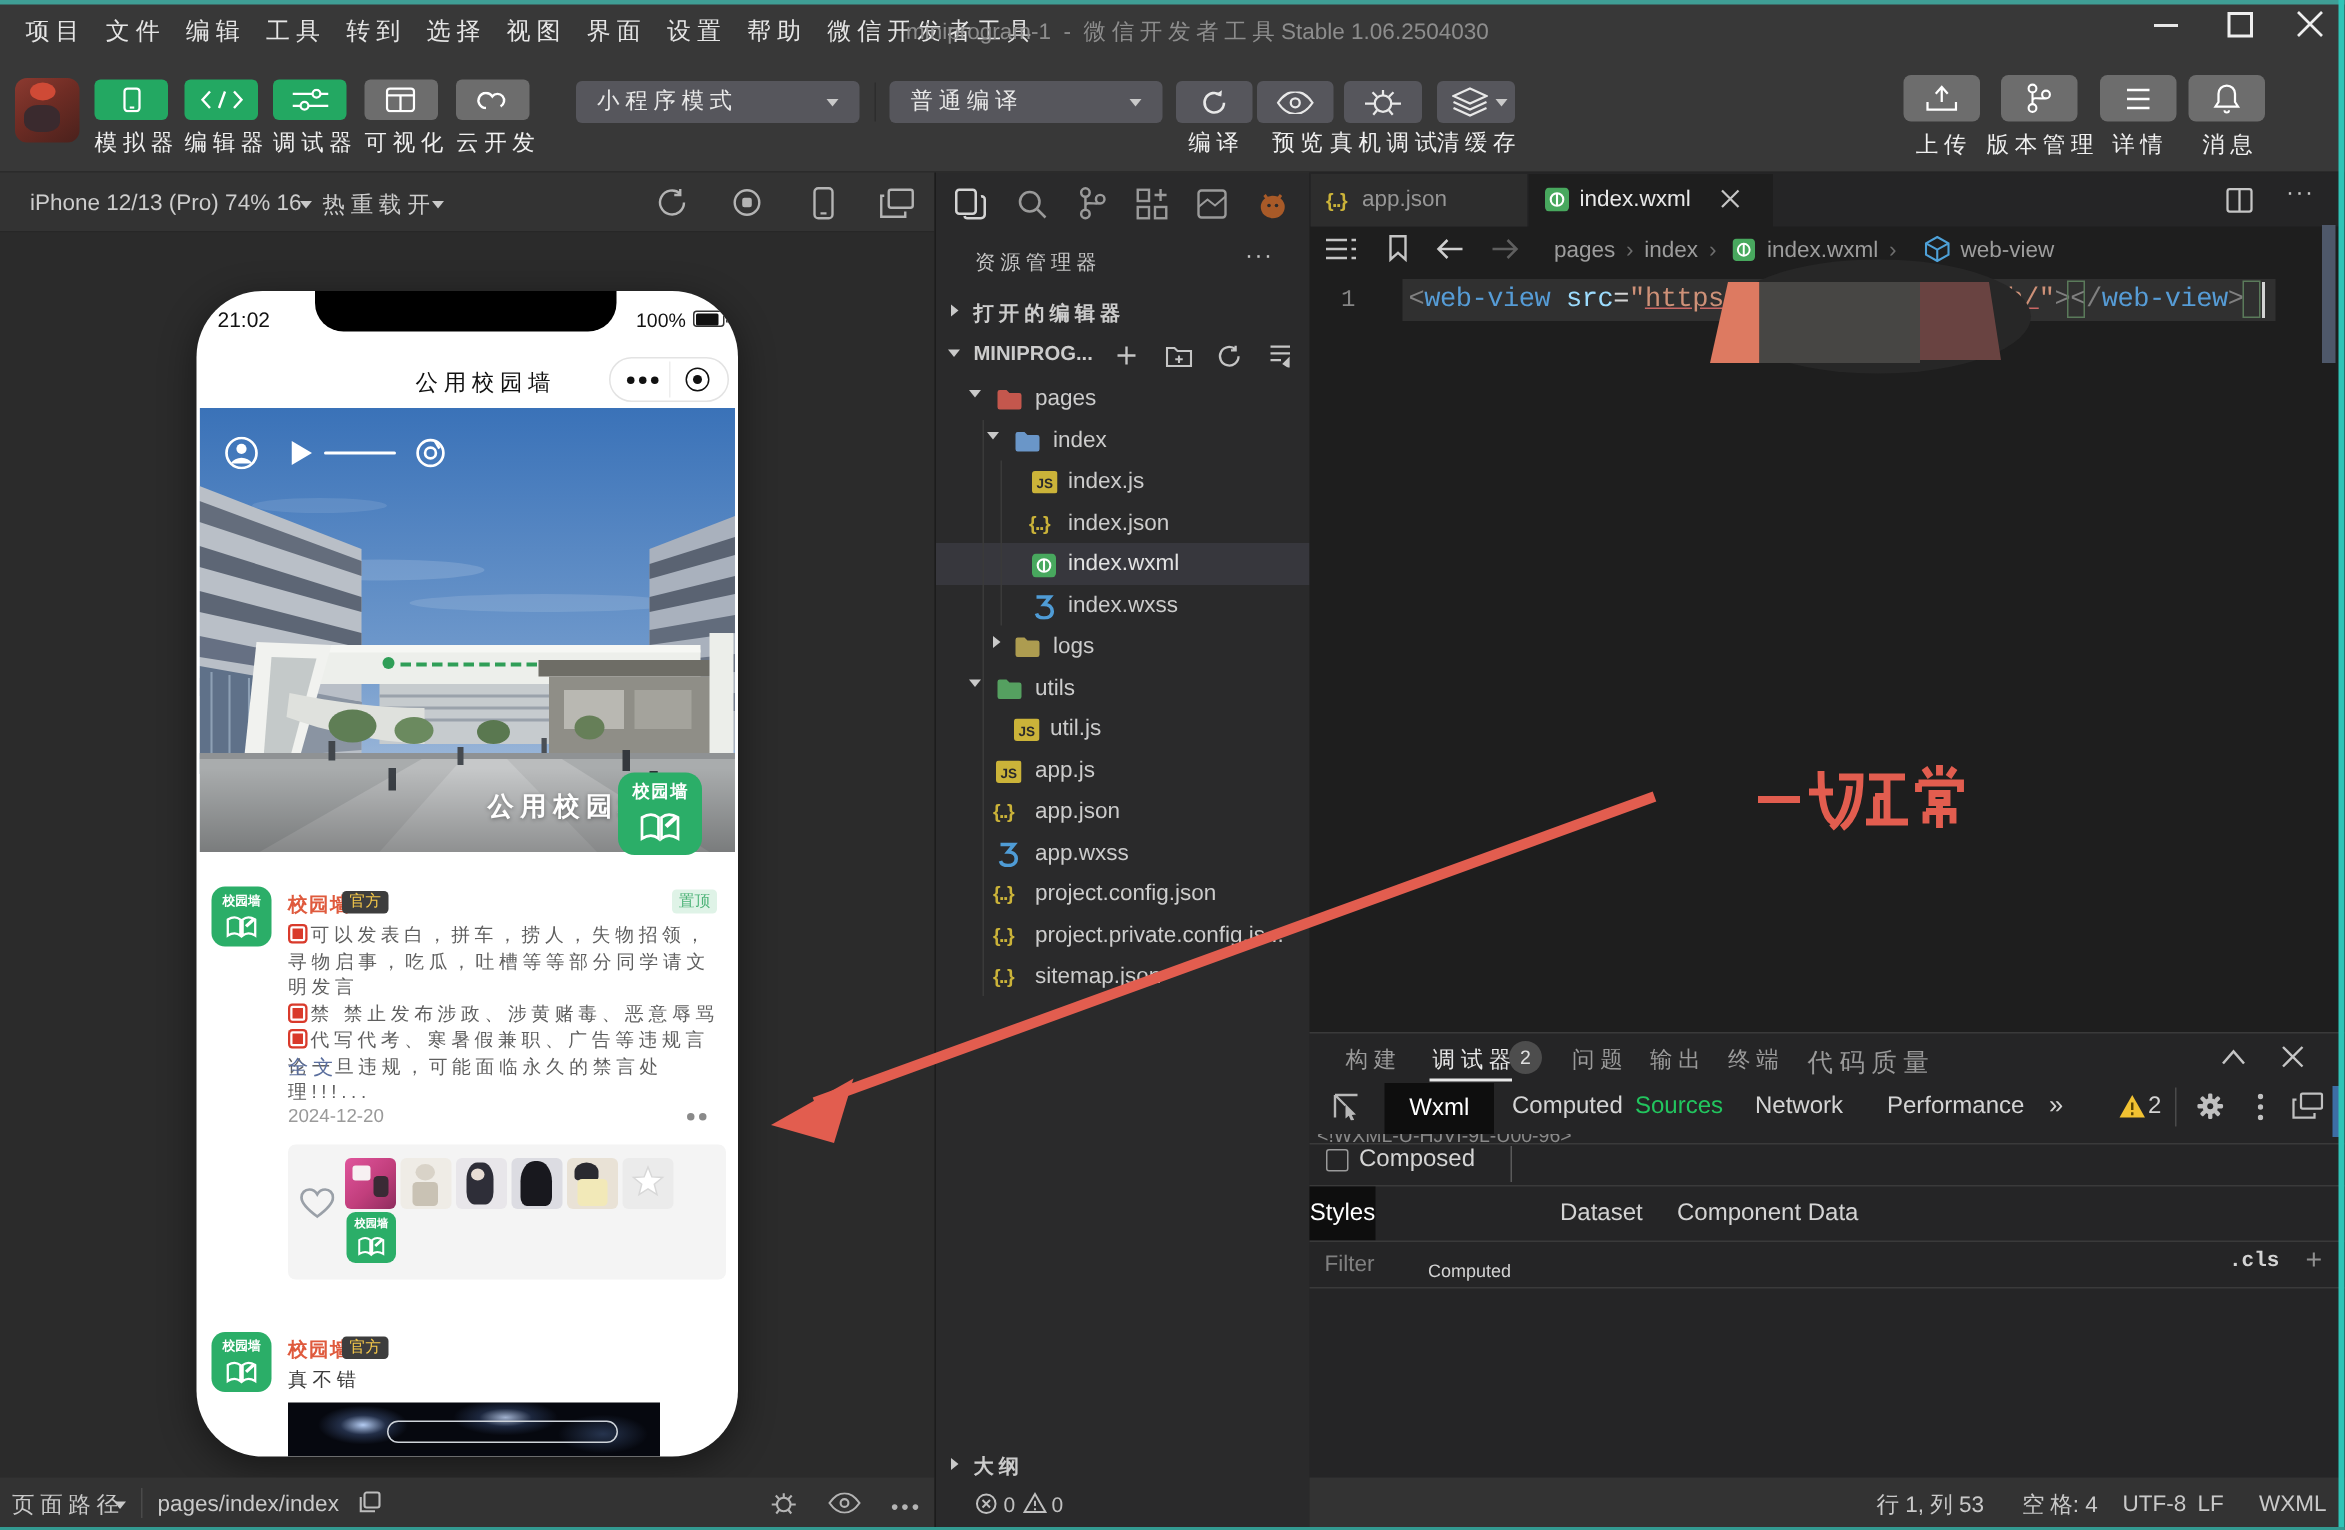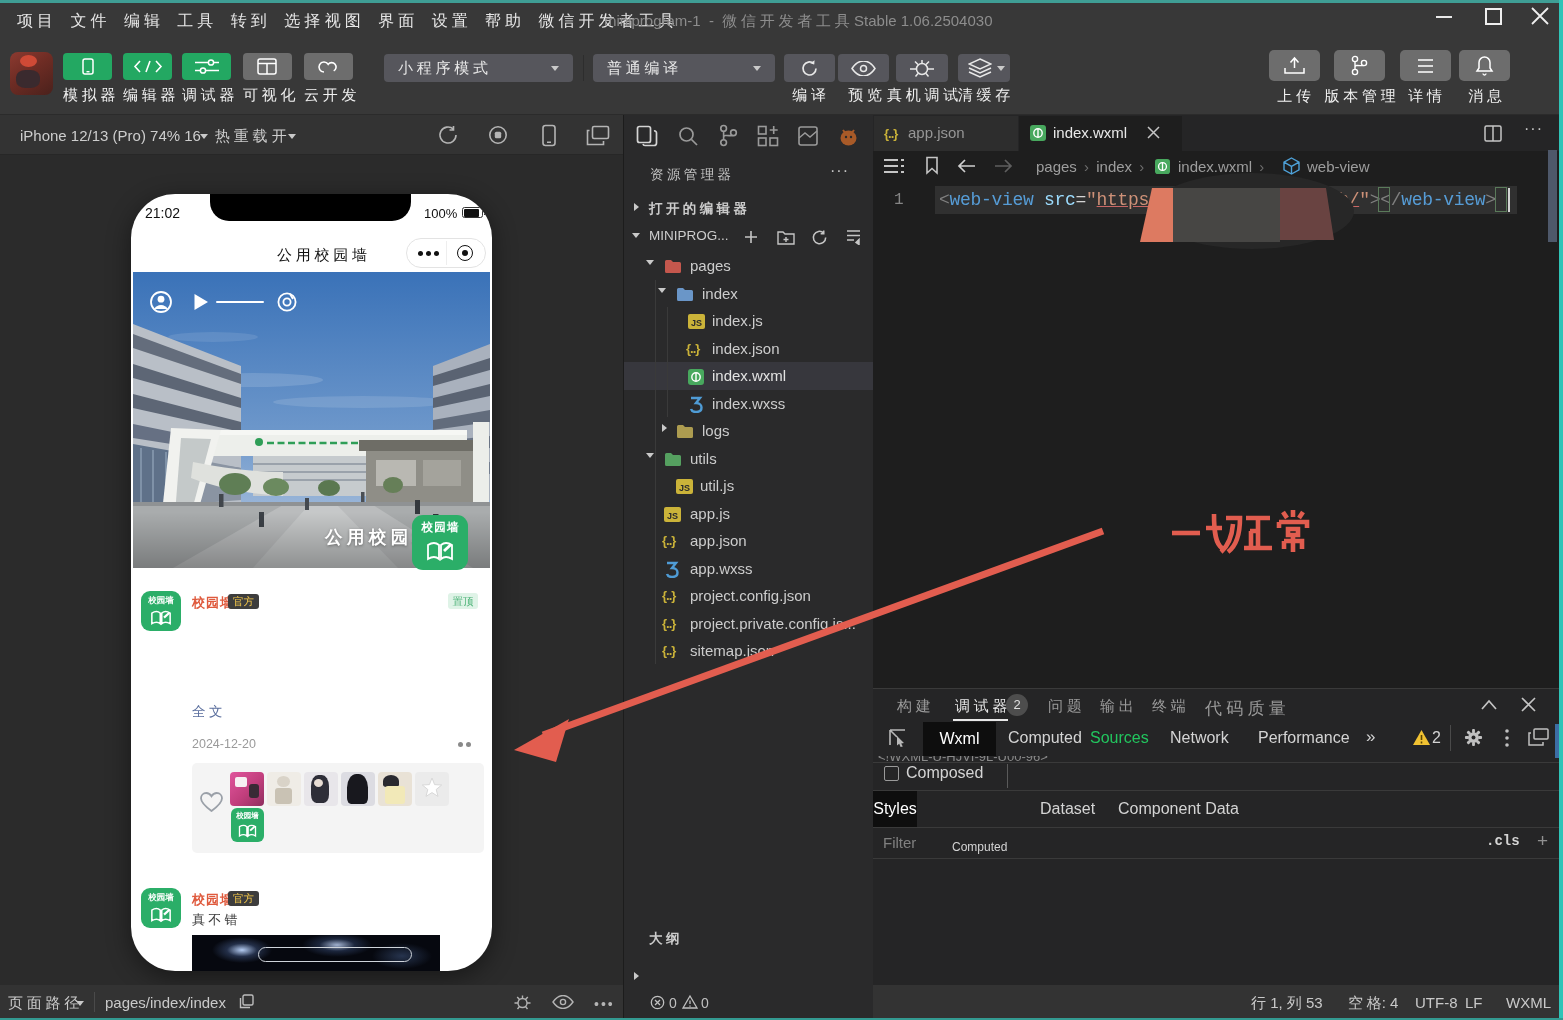--- a/index.html
+++ b/index.html
@@ -27,21 +27,21 @@
         </symbol>
 </defs>
     </svg>
 <div class="ab" style="left:0;top:0;width:1563px;height:40px;background:#383838"></div>
 <div class="ab" style="left:17px;top:11px;font-size:16px;color:#e6e6e6;white-space:nowrap">
 <span style="margin-right:13px"><i class="c">项目</i></span>
 <span style="margin-right:13px"><i class="c">文件</i></span>
 <span style="margin-right:13px"><i class="c">编辑</i></span>
 <span style="margin-right:13px"><i class="c">工具</i></span>
 <span style="margin-right:13px"><i class="c">转到</i></span>
-<span style=""><i class="c">选择</i></span>
+<span style="margin-right:13px"><i class="c">选择</i></span>
 <span style="margin-right:13px"><i class="c">视图</i></span>
 <span style="margin-right:13px"><i class="c">界面</i></span>
 <span style="margin-right:13px"><i class="c">设置</i></span>
 <span style="margin-right:13px"><i class="c">帮助</i></span>
 <span><i class="c">微信开发者工具</i></span>
 </div>
 <div class="ab" style="left:604px;top:12px;font-size:15px;color:#8d8d8d;white-space:nowrap">miniprogram-1&nbsp; - &nbsp;<i class="c">微信开发者工具</i> Stable 1.06.2504030</div>
 <div class="ab" style="left:1436px;top:16px;width:16px;height:2px;background:#e8e8e8"></div>
 <div class="ab" style="left:1485px;top:8px;width:17px;height:17px;border:2px solid #efefef"></div>
 <svg class="ab" style="left:1531px;top:7px" width="18" height="18" viewBox="0 0 18 18">
@@ -277,20 +277,25 @@
 
   <div class="ab" style="left:10px;top:397px;width:40px;height:40px;border-radius:9px;background:#2bae68"></div>
   <div class="ab" style="left:12px;top:401px;width:36px;text-align:center;font-size:8.5px;font-weight:bold;color:#fff"><i class="c" style="letter-spacing:0;margin-right:0">校园墙</i></div>
   <svg class="ab" style="left:19px;top:416px" width="22" height="16" viewBox="0 0 28 21">
         <path d="M2 4 C6 1.5 10 1.5 13 4 L13 18 C10 15.5 6 15.5 2 18 Z M26 4 C22 1.5 18 1.5 15 4 L15 18 C18 15.5 22 15.5 26 18 Z" fill="none" stroke="#fff" stroke-width="2"></path>
         <path d="M17 9 L24 2.5 L26 4.5 L19 11 Z" fill="#fff"></path>
       </svg>
   <div class="ab" style="left:61px;top:400px;font-size:13px;font-weight:bold;color:#df5a3d"><i class="c" style="letter-spacing:.08em">校园墙</i></div>
   <div class="ab" style="left:97px;top:400px;width:31px;height:15px;background:#3d3d3d;border-radius:3px;color:#f6c94a;font-size:10.5px;text-align:center;line-height:15px"><i class="c" style="letter-spacing:0;margin-right:0">官方</i></div>
   <div class="ab" style="left:317px;top:399px;width:30px;height:16px;background:#dff3e7;border-radius:3px;color:#4db378;font-size:10.5px;text-align:center;line-height:16px"><i class="c" style="letter-spacing:0;margin-right:0">置顶</i></div>
+  <div class="ab" style="left:61px;top:421px;width:290px;font-size:12.5px;line-height:17.5px;color:#5f5f5f;white-space:normal">
+   <span class="jin"></span><i class="c">可以发表白，拼车，捞人，失物招领，寻物启事，吃瓜，吐槽等等部分同学请文明发言</i><br>
+   <span class="jin"></span><i class="c">禁 禁止发布涉政、涉黄赌毒、恶意辱骂</i><br>
+   <span class="jin"></span><i class="c">代写代考、寒暑假兼职、广告等违规言论一旦违规，可能面临永久的禁言处理!!!...</i>
+  </div>
   <div class="ab" style="left:61px;top:509px;font-size:13.5px;color:#5b6f9e"><i class="c">全文</i></div>
   <div class="ab" style="left:61px;top:543px;font-size:12.5px;color:#9a9a9a">2024-12-20</div>
   <div class="ab" style="left:327px;top:548px;width:5px;height:5px;border-radius:50%;background:#8a8a8a"></div>
   <div class="ab" style="left:335px;top:548px;width:5px;height:5px;border-radius:50%;background:#8a8a8a"></div>
   <div class="ab" style="left:61px;top:569px;width:292px;height:90px;background:#f4f4f4;border-radius:5px"></div>
   <svg class="ab" style="left:69px;top:598px" width="23" height="21" viewBox="0 0 23 21">
         <path d="M11.5 19 C4 13.5 1 9.5 1 6.3 C1 3.3 3.3 1 6.2 1 C8.3 1 10.3 2.2 11.5 4.2 C12.7 2.2 14.7 1 16.8 1 C19.7 1 22 3.3 22 6.3 C22 9.5 19 13.5 11.5 19 Z" fill="none" stroke="#9aa0a8" stroke-width="1.8"></path>
       </svg>
   <div class="ab" style="left:99px;top:578px;width:34px;height:34px;border-radius:4px;background:linear-gradient(135deg,#e0559c,#c13e7c 55%,#8e2d5e)"></div>
   <div class="ab" style="left:104px;top:583px;width:12px;height:10px;background:#f7f0f2;border-radius:2px"></div>
@@ -382,21 +387,21 @@
       <ellipse cx="11.5" cy="13" rx="8" ry="7.5" fill="#a85a28"></ellipse>
       <path d="M6 5 L9 9 M17 5 L14 9" stroke="#a85a28" stroke-width="2"></path>
       <circle cx="9" cy="12" r="1.2" fill="#2a2a2b"></circle>
       <circle cx="14" cy="12" r="1.2" fill="#2a2a2b"></circle>
     </svg>
 <div class="ab" style="left:650px;top:166px;font-size:13.5px;color:#c5c5c5"><i class="c">资源管理器</i></div>
 <div class="ab" style="left:830px;top:162px;font-size:16px;color:#c5c5c5;letter-spacing:1px">···</div>
 <div class="ab tri-r" style="left:634px;top:203px"></div>
 <div class="ab" style="left:649px;top:200px;font-size:13.5px;font-weight:bold;color:#cccccc"><i class="c">打开的编辑器</i></div>
 <div class="ab tri-d" style="left:632px;top:233px"></div>
-<div class="ab" style="left:649px;top:228px;font-size:13.5px;font-weight:normal;color:#cccccc">MINIPROG...</div>
+<div class="ab" style="left:649px;top:228px;font-size:13.5px;font-weight:bold;color:#cccccc">MINIPROG...</div>
 <svg class="ab" style="left:743px;top:229px" width="16" height="16" viewBox="0 0 16 16">
       <path d="M8 2 V14 M2 8 H14" stroke="#c5c5c5" stroke-width="1.6"></path>
     </svg>
 <svg class="ab" style="left:777px;top:230px" width="18" height="15" viewBox="0 0 18 15">
       <path d="M1 2 H6 L8 4 H17 V14 H1 Z" fill="none" stroke="#c5c5c5" stroke-width="1.4"></path>
       <path d="M9 7 V12 M6.5 9.5 H11.5" stroke="#c5c5c5" stroke-width="1.4"></path>
     </svg>
 <svg class="ab" style="left:811px;top:229px" width="17" height="17" viewBox="0 0 22 22">
       <path d="M19 11 a8 8 0 1 1-2.6-5.9 M16.5 2 v4 h-4" fill="none" stroke="#c5c5c5" stroke-width="2"></path>
     </svg>
@@ -460,21 +465,21 @@
     </svg>
     <div class="ab trow" style="left:690px;top:555px">app.wxss</div>
 <div class="ab trow mjs" style="left:662px;top:582px">{..}</div>
     <div class="ab trow" style="left:690px;top:582px">project.config.json</div>
 <div class="ab trow mjs" style="left:662px;top:610px">{..}</div>
     <div class="ab trow" style="left:690px;top:610px">project.private.config.js...</div>
 <div class="ab trow mjs" style="left:662px;top:637px">{..}</div>
     <div class="ab trow" style="left:690px;top:637px">sitemap.json</div>
 
 <div class="ab tri-r" style="left:634px;top:972px"></div>
-<div class="ab" style="left:649px;top:930px;font-size:13.5px;font-weight:bold;color:#cccccc"><i class="c">大纲</i></div>
+<div class="ab" style="left:649px;top:969px;font-size:13.5px;font-weight:bold;color:#cccccc"><i class="c">大纲</i></div>
 <svg class="ab" style="left:650px;top:995px" width="15" height="15" viewBox="0 0 15 15">
       <circle cx="7.5" cy="7.5" r="6.2" fill="none" stroke="#c0c0c0" stroke-width="1.3"></circle>
       <path d="M5 5 L10 10 M10 5 L5 10" stroke="#c0c0c0" stroke-width="1.3"></path>
     </svg>
 <div class="ab" style="left:669px;top:995px;font-size:14px;color:#c0c0c0">0</div>
 <svg class="ab" style="left:682px;top:994px" width="16" height="16" viewBox="0 0 16 16">
       <path d="M8 2 L15 14 H1 Z" fill="none" stroke="#c0c0c0" stroke-width="1.3"></path>
       <path d="M8 6.5 V10 M8 11.5 V12.8" stroke="#c0c0c0" stroke-width="1.3"></path>
     </svg>
 <div class="ab" style="left:701px;top:995px;font-size:14px;color:#c0c0c0">0</div>

